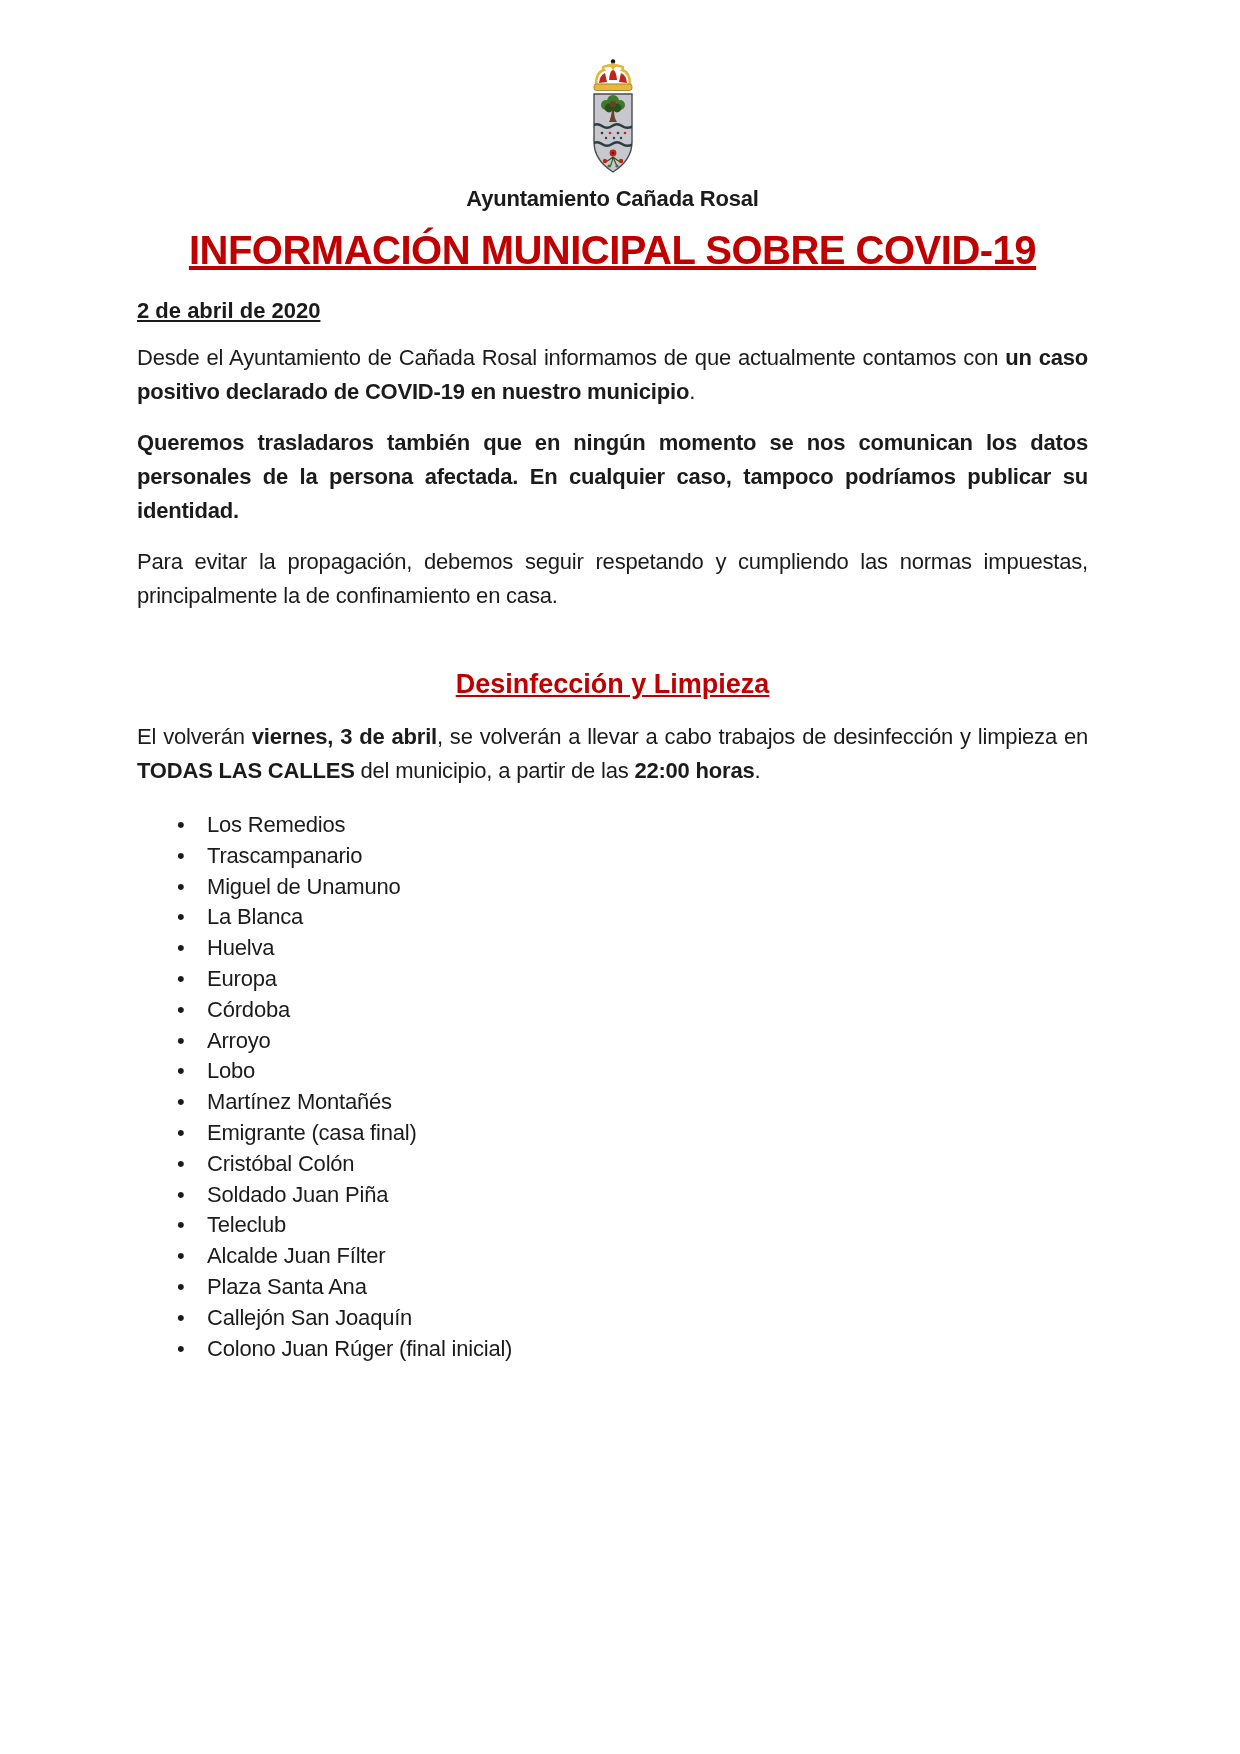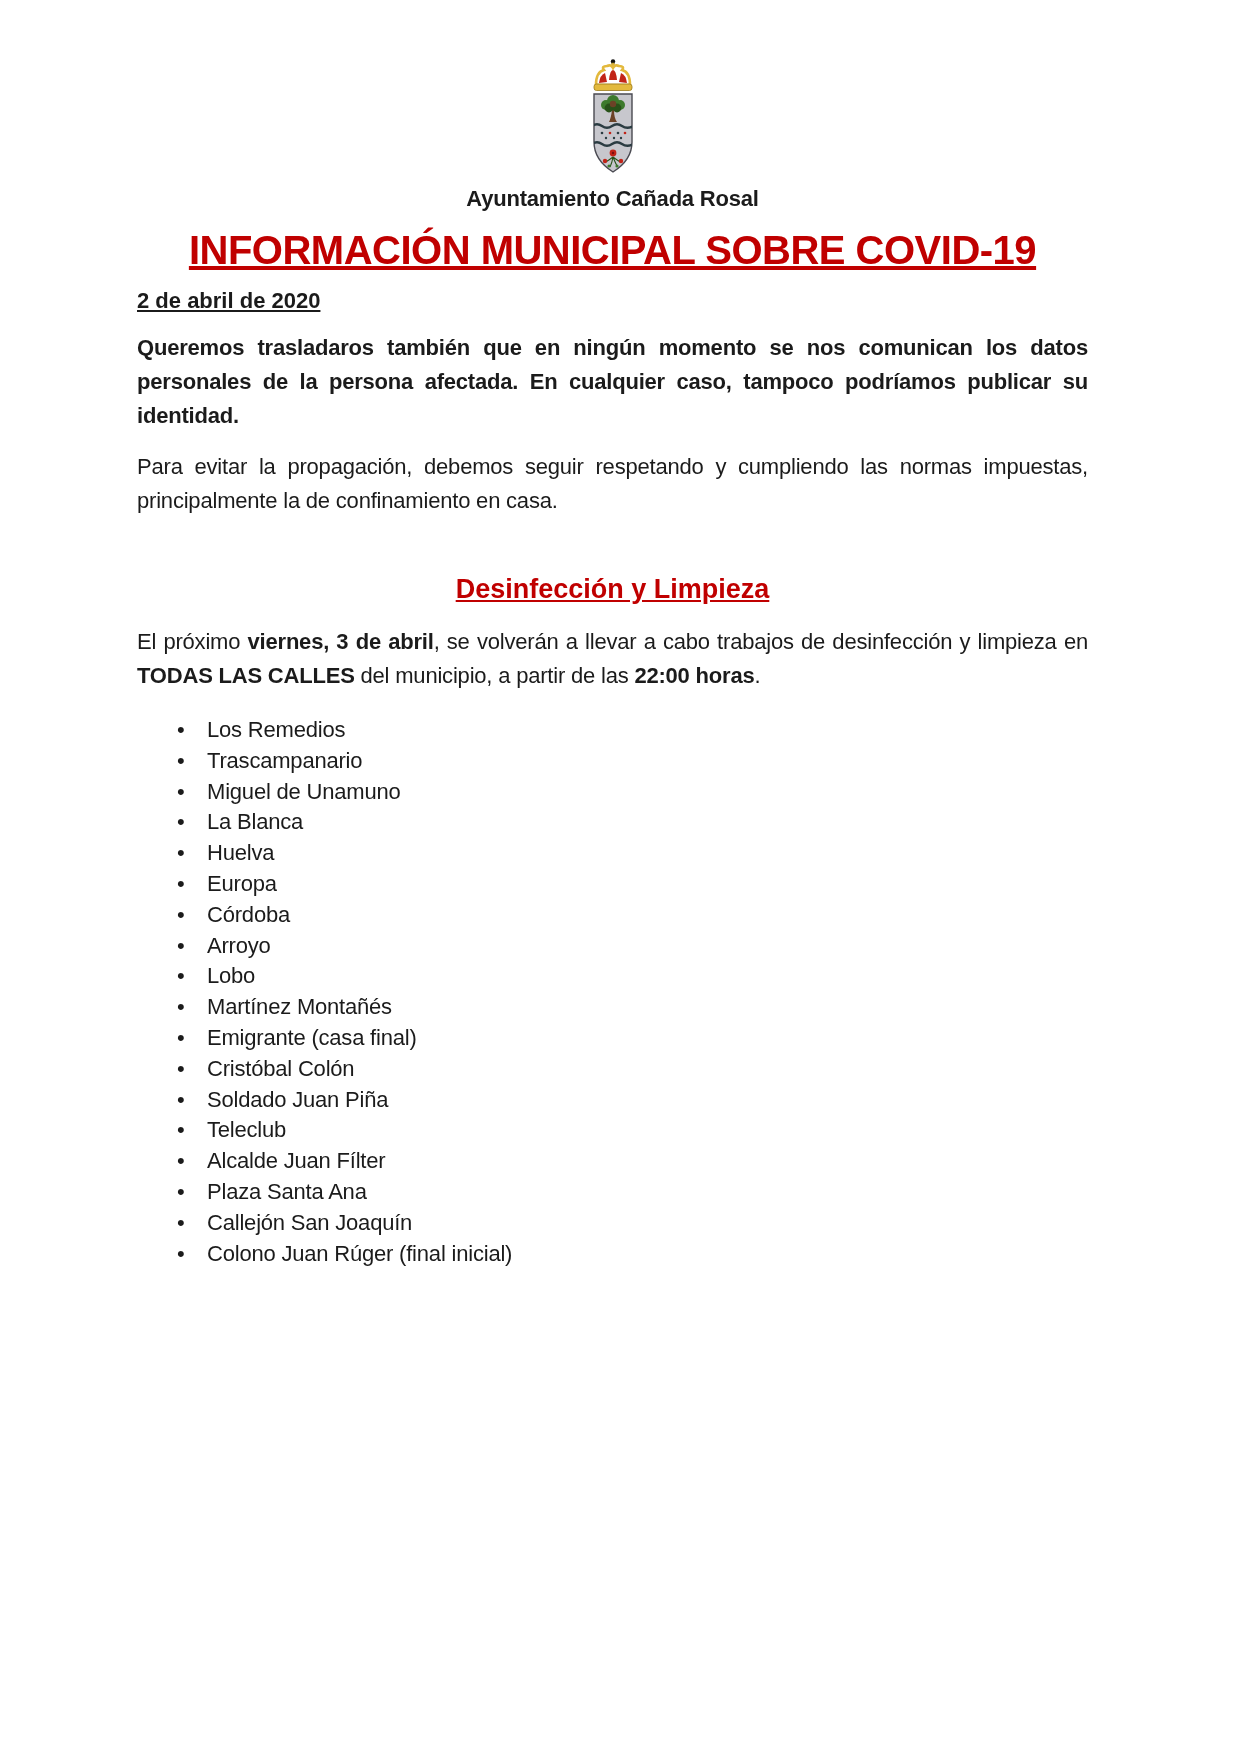--- a/index.html
+++ b/index.html
@@ -34,21 +34,21 @@
   .doc-title {
     margin-top: 16px;
     font-size: 40px;
     line-height: 44px;
     font-weight: bold;
     letter-spacing: -0.5px;
     color: var(--accent_red);
     text-decoration: underline;
   }
   .date-line {
-    margin-top: 16px;
+    margin-top: 26px;
     font-size: 22px;
     font-weight: bold;
     text-decoration: underline;
   }
   .para {
     margin-top: 17px;
     font-size: 22px;
     line-height: 34px;
     text-align: justify;
     letter-spacing: -0.2px;
@@ -148,28 +148,29 @@
       </g>
     </svg>
 
     <div class="org-name">Ayuntamiento Cañada Rosal</div>
     <h1 class="doc-title">INFORMACIÓN MUNICIPAL SOBRE COVID-19</h1>
   </header>
 
   <main>
     <p class="date-line">2 de abril de 2020</p>
 
+    <p class="para"><span>Desde el Ayuntamiento de Cañada Rosal informamos de que actualmente contamos con </span><span class="b">un caso positivo declarado de COVID-19 en nuestro municipio</span><span>.</span></p>
 
     <p class="para"><span class="b">Queremos trasladaros también que en ningún momento se nos comunican los datos personales de la persona afectada. En cualquier caso, tampoco podríamos publicar su identidad.</span></p>
 
     <p class="para"><span>Para evitar la propagación, debemos seguir respetando y cumpliendo las normas impuestas, principalmente la de confinamiento en casa.</span></p>
 
     <h2 class="section-heading">Desinfección y Limpieza</h2>
 
-    <p class="para"><span>El próximo </span><span class="b">viernes, 3 de abril</span><span>, se volverán a llevar a cabo trabajos de desinfección y limpieza en </span><span class="b">TODAS LAS CALLES</span><span> del municipio, a partir de las </span><span class="b">22:00 horas</span><span>.</span></p>
+    <p class="para"><span>El volverán </span><span class="b">viernes, 3 de abril</span><span>, se volverán a llevar a cabo trabajos de desinfección y limpieza en </span><span class="b">TODAS LAS CALLES</span><span> del municipio, a partir de las </span><span class="b">22:00 horas</span><span>.</span></p>
 
 
     <ul class="streets">
         <li>
           <span class="bullet">•</span>
           <span>Los Remedios</span>
         </li>
         <li>
           <span class="bullet">•</span>
           <span>Trascampanario</span>

